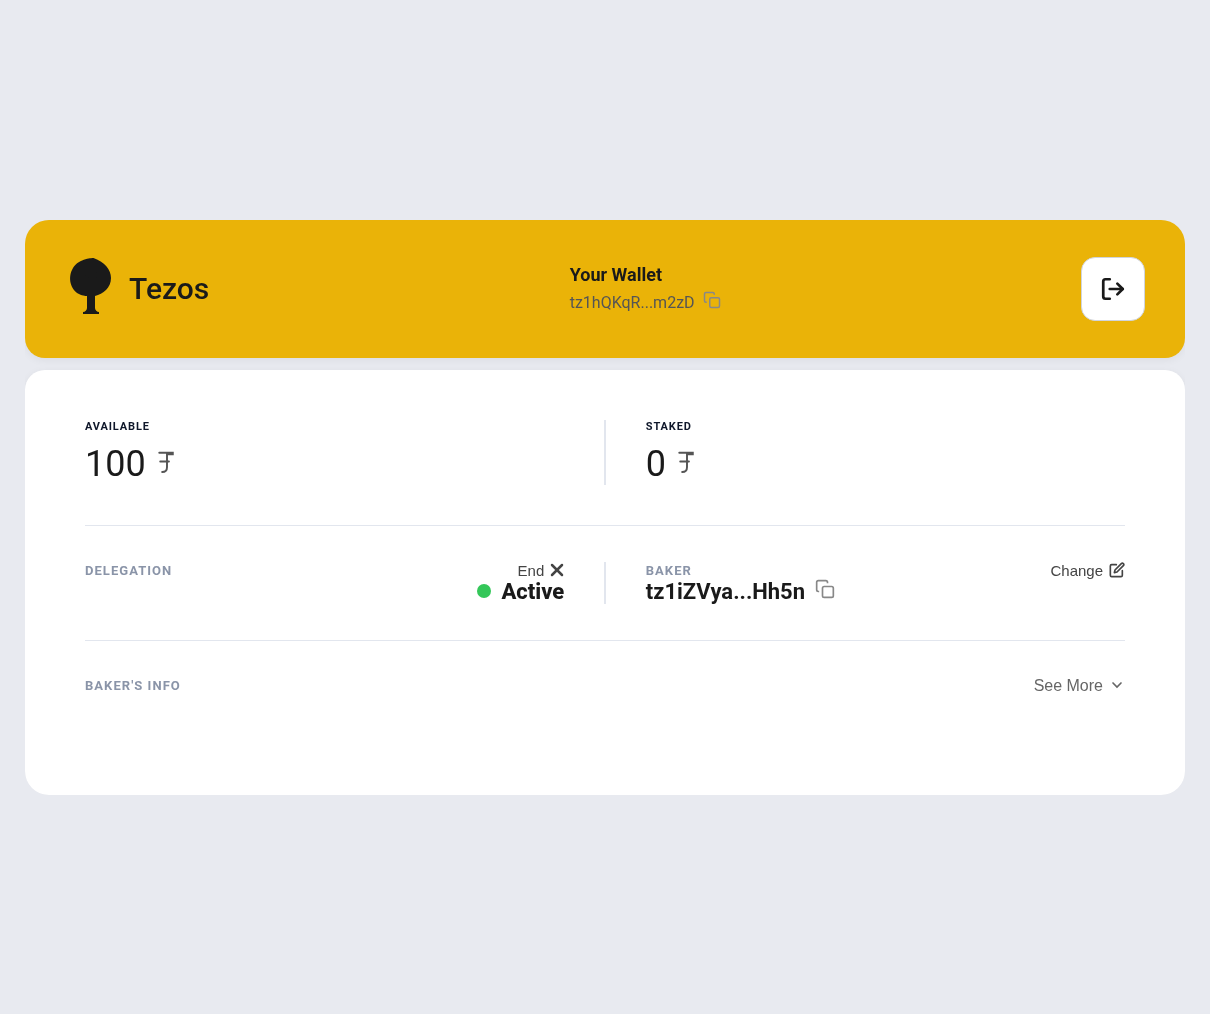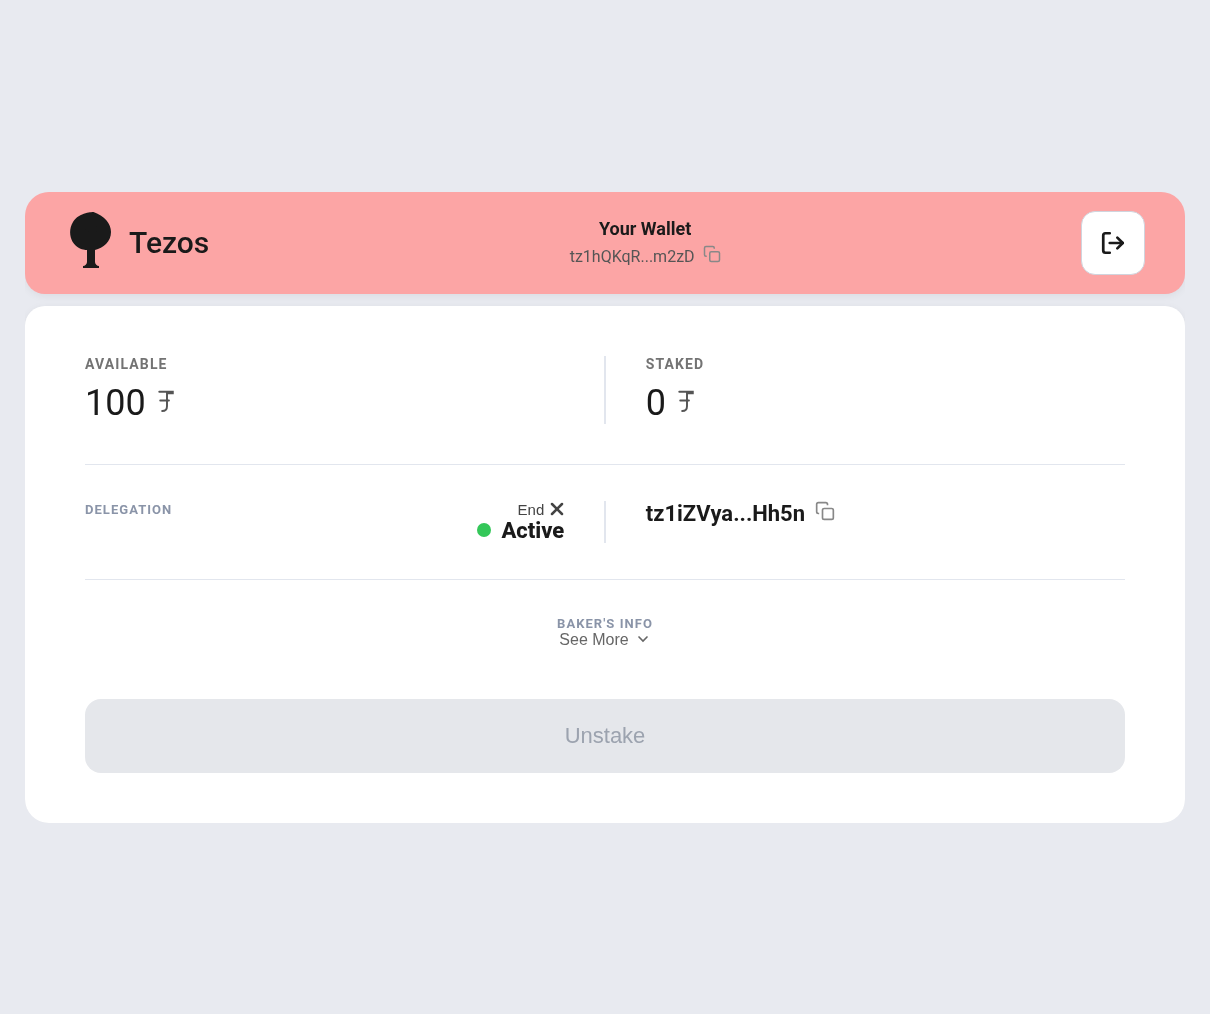--- a/index.html
+++ b/index.html
@@ -14,23 +14,23 @@
       min-height: 1014px;
     }
     .app-container {
       width: 1160px;
       background: #e8eaf0;
       border-radius: 24px;
       overflow: hidden;
     }
     
     .header {
-      background: #fca5a5;
+      background: #eab308;
       border-radius: 20px;
-      padding: 18px 40px;
+      padding: 36px 40px;
       display: flex;
       align-items: center;
       justify-content: space-between;
       margin-bottom: 12px;
       box-shadow: 0 2px 8px rgba(0,0,0,0.06);
     }
     .header-logo {
       display: flex;
       align-items: center;
       gap: 12px;
@@ -41,21 +41,20 @@
       color: #1a1a1a;
       line-height: 1;
       font-style: normal;
     }
     .tezos-name {
       font-size: 30px;
       font-weight: 500;
       color: #1a1a1a;
     }
     .header-wallet {
-      text-align: center;
     }
     .header-wallet-title {
       font-size: 18px;
       font-weight: 700;
       color: #1a1a1a;
       margin-bottom: 6px;
     }
     .header-wallet-address {
       display: flex;
       align-items: center;
@@ -91,23 +90,23 @@
     .balance-row {
       display: flex;
       gap: 0;
       padding-bottom: 40px;
       border-bottom: 1.5px solid #e2e6ee;
     }
     .balance-item {
       flex: 1;
     }
     .balance-label {
-      font-size: 14px;
-      font-weight: 700;
-      color: #737373;
+      font-size: 11px;
+      font-weight: 700;
+      color: #0f172a;
       letter-spacing: 0.08em;
       margin-bottom: 10px;
       text-transform: uppercase;
     }
     .balance-value {
       font-size: 36px;
       font-weight: 400;
       color: #1a1a1a;
       display: flex;
       align-items: center;
@@ -196,21 +195,20 @@
       background: #e2e6ee;
       margin: 0 40px;
     }
     
     .bakers-info-row {
       display: flex;
       align-items: center;
       justify-content: space-between;
       padding-top: 36px;
       padding-bottom: 50px;
-      flex-direction: column;
     }
     .bakers-info-label {
       font-size: 13px;
       font-weight: 700;
       color: #8a94a8;
       letter-spacing: 0.08em;
       text-transform: uppercase;
     }
     .see-more-btn {
       display: flex;
@@ -328,20 +326,30 @@
             </svg>
           </button>
         </div>
         <div class="active-status">
           <span class="active-dot"></span>
           <span>Active</span>
         </div>
       </div>
       <div class="delegation-divider"></div>
       <div class="delegation-item">
+        <div class="delegation-header">
+          <span class="delegation-label">BAKER</span>
+          <button class="change-btn">
+            <span>Change</span>
+            <svg width="16" height="16" viewBox="0 0 24 24" fill="none" stroke="#444" stroke-width="2.5" stroke-linecap="round" stroke-linejoin="round">
+              <path d="M11 4H4a2 2 0 0 0-2 2v14a2 2 0 0 0 2 2h14a2 2 0 0 0 2-2v-7"></path>
+              <path d="M18.5 2.5a2.121 2.121 0 0 1 3 3L12 15l-4 1 1-4 9.5-9.5z"></path>
+            </svg>
+          </button>
+        </div>
         <div class="baker-address">
           <span>tz1iZVya...Hh5n</span>
           <span style="cursor:pointer;">
             <svg width="20" height="20" viewBox="0 0 24 24" fill="none" stroke="#888" stroke-width="2">
               <rect x="9" y="9" width="13" height="13" rx="2" ry="2"></rect>
               <path d="M5 15H4a2 2 0 0 1-2-2V4a2 2 0 0 1 2-2h9a2 2 0 0 1 2 2v1"></path>
             </svg>
           </span>
         </div>
       </div>
@@ -351,16 +359,15 @@
       <span class="bakers-info-label">BAKER'S INFO</span>
       <button class="see-more-btn">
         <span>See More</span>
         <svg width="16" height="16" viewBox="0 0 24 24" fill="none" stroke="#666" stroke-width="2.5" stroke-linecap="round">
           <polyline points="6 9 12 15 18 9"></polyline>
         </svg>
       </button>
     </div>
 
     <div class="action-buttons">
-      <button class="unstake-btn">Unstake</button>
     </div>
   </div>
 </div>
 
 </body></html>

